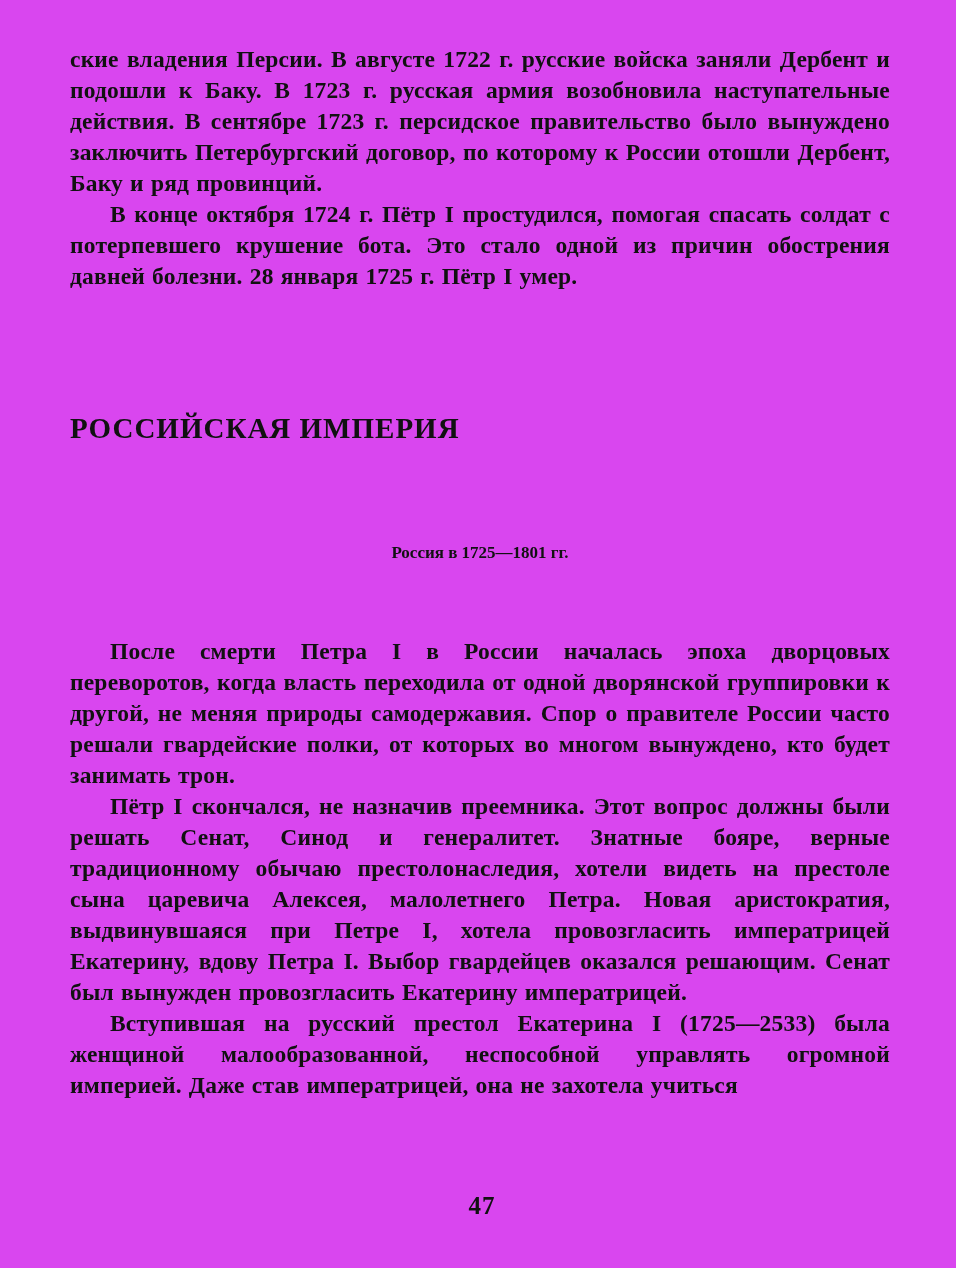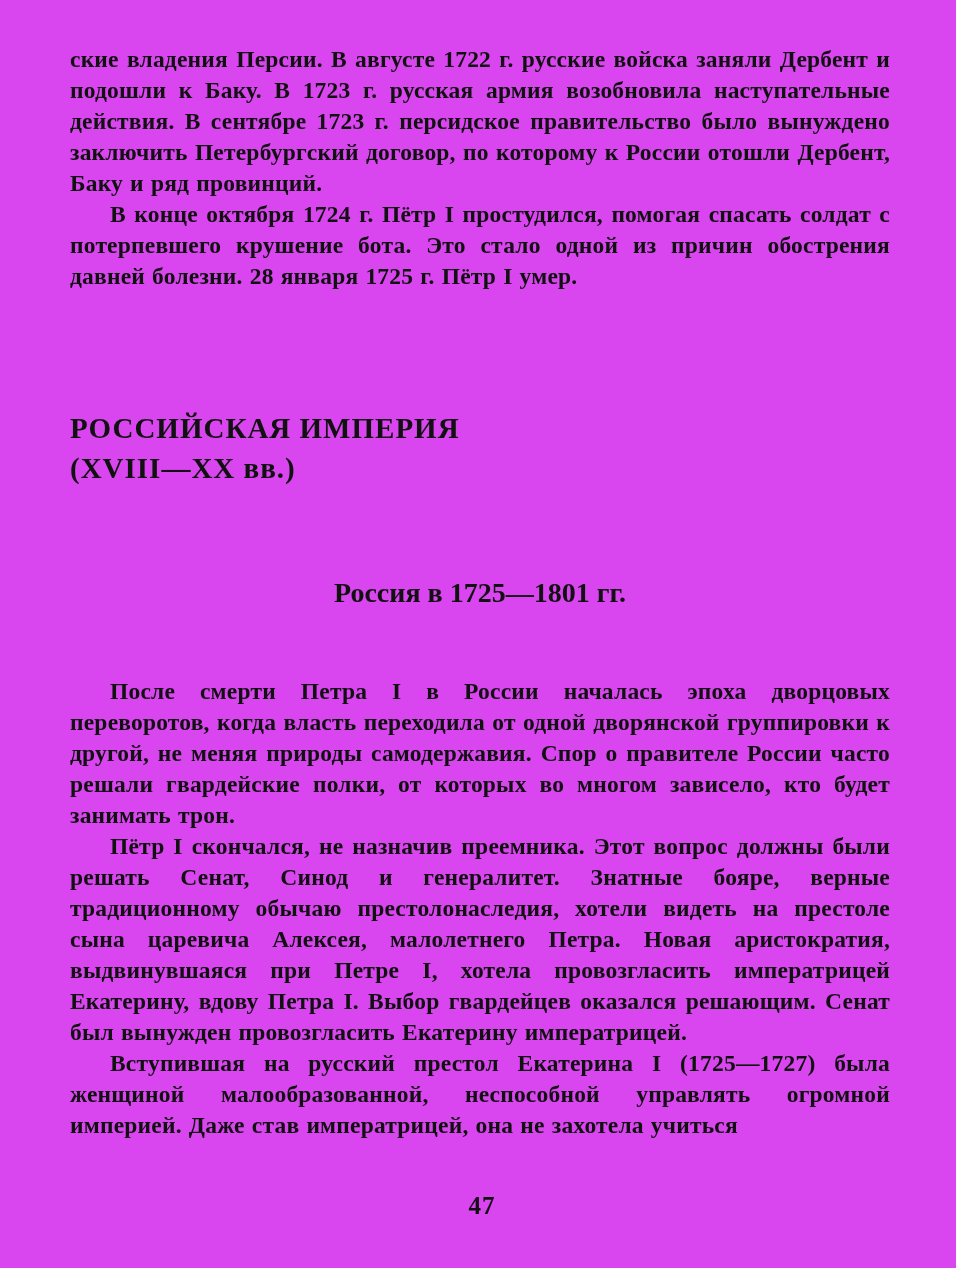--- a/index.html
+++ b/index.html
@@ -34,21 +34,21 @@
   .chapter-title {
     margin-top: 116px;
     text-align: left;
     font-size: 29px;
     line-height: 40px;
     letter-spacing: 1px;
   }
   .section-title {
     margin-top: 88px;
     text-align: center;
-    font-size: 28px;
+    font-size: 17px;
     line-height: 34px;
     font-family: Liberation Serif, serif;
   }
   .body-block {
     margin-top: 66px;
   }
   .body-block .para + .para {
     margin-top: 0;
   }
   .page-number {
@@ -65,28 +65,27 @@
 <body>
 
 <div class="page">
 
   <p class="para">ские владения Персии. В августе 1722 г. русские войска заняли Дербент и подошли к Баку. В 1723 г. русская армия возобновила наступательные действия. В сентябре 1723 г. персидское правительство было вынуждено заключить Петербургский договор, по которому к России отошли Дербент, Баку и ряд провинций.</p>
 
   <p class="para indent">В конце октября 1724 г. Пётр I простудился, помогая спасать солдат с потерпевшего крушение бота. Это стало одной из причин обострения давней болезни. 28 января 1725 г. Пётр I умер.</p>
 
   <div class="chapter-title">
     <div>РОССИЙСКАЯ ИМПЕРИЯ</div>
-    <div>(XVIII—XX вв.)</div>
   </div>
 
   <div class="section-title">
     <div>Россия в 1725—1801 гг.</div>
   </div>
 
   <div class="body-block">
-    <p class="para indent">После смерти Петра I в России началась эпоха дворцовых переворотов, когда власть переходила от одной дворянской группировки к другой, не меняя природы самодержавия. Спор о правителе России часто решали гвардейские полки, от которых во многом зависело, кто будет занимать трон.</p>
+    <p class="para indent">После смерти Петра I в России началась эпоха дворцовых переворотов, когда власть переходила от одной дворянской группировки к другой, не меняя природы самодержавия. Спор о правителе России часто решали гвардейские полки, от которых во многом вынуждено, кто будет занимать трон.</p>
     <p class="para indent">Пётр I скончался, не назначив преемника. Этот вопрос должны были решать Сенат, Синод и генералитет. Знатные бояре, верные традиционному обычаю престолонаследия, хотели видеть на престоле сына царевича Алексея, малолетнего Петра. Новая аристократия, выдвинувшаяся при Петре I, хотела провозгласить императрицей Екатерину, вдову Петра I. Выбор гвардейцев оказался решающим. Сенат был вынужден провозгласить Екатерину императрицей.</p>
-    <p class="para indent">Вступившая на русский престол Екатерина I (1725—1727) была женщиной малообразованной, неспособной управлять огромной империей. Даже став императрицей, она не захотела учиться</p>
+    <p class="para indent">Вступившая на русский престол Екатерина I (1725—2533) была женщиной малообразованной, неспособной управлять огромной империей. Даже став императрицей, она не захотела учиться</p>
   </div>
 
   <div class="page-number">47</div>
 
 </div>
 
 </body></html>

